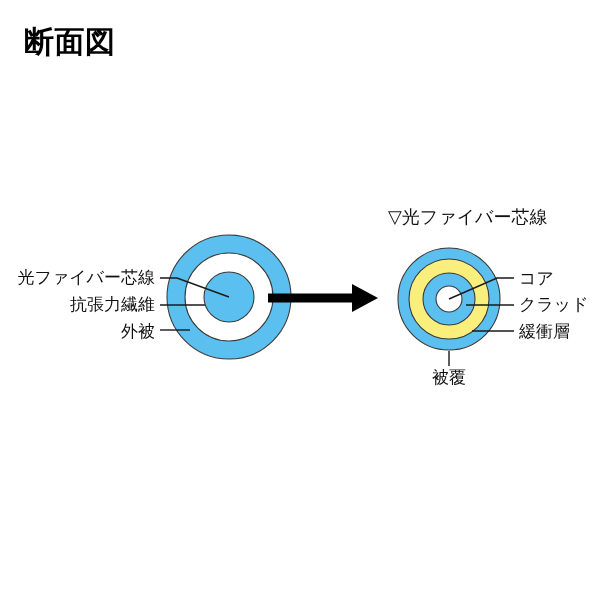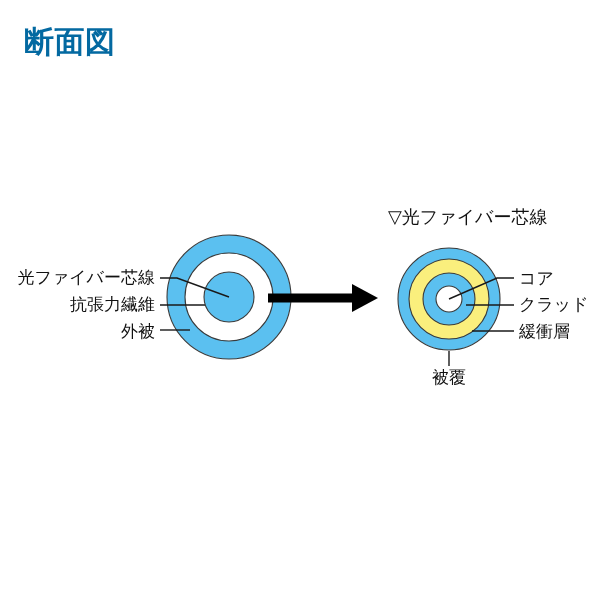--- a/index.html
+++ b/index.html
@@ -25,21 +25,21 @@
   }
 
   .page-title {
     position: absolute;
     left: 24px;
     top: 27px;
     font-size: 30px;
     font-weight: bold;
     letter-spacing: 0.5px;
     line-height: 1;
-    color: #0369a1;
+    color: #000000;
     white-space: nowrap;
   }
 
   svg.figure {
     position: absolute;
     left: 0;
     top: 0;
     width: 600px;
     height: 600px;
     display: block;

